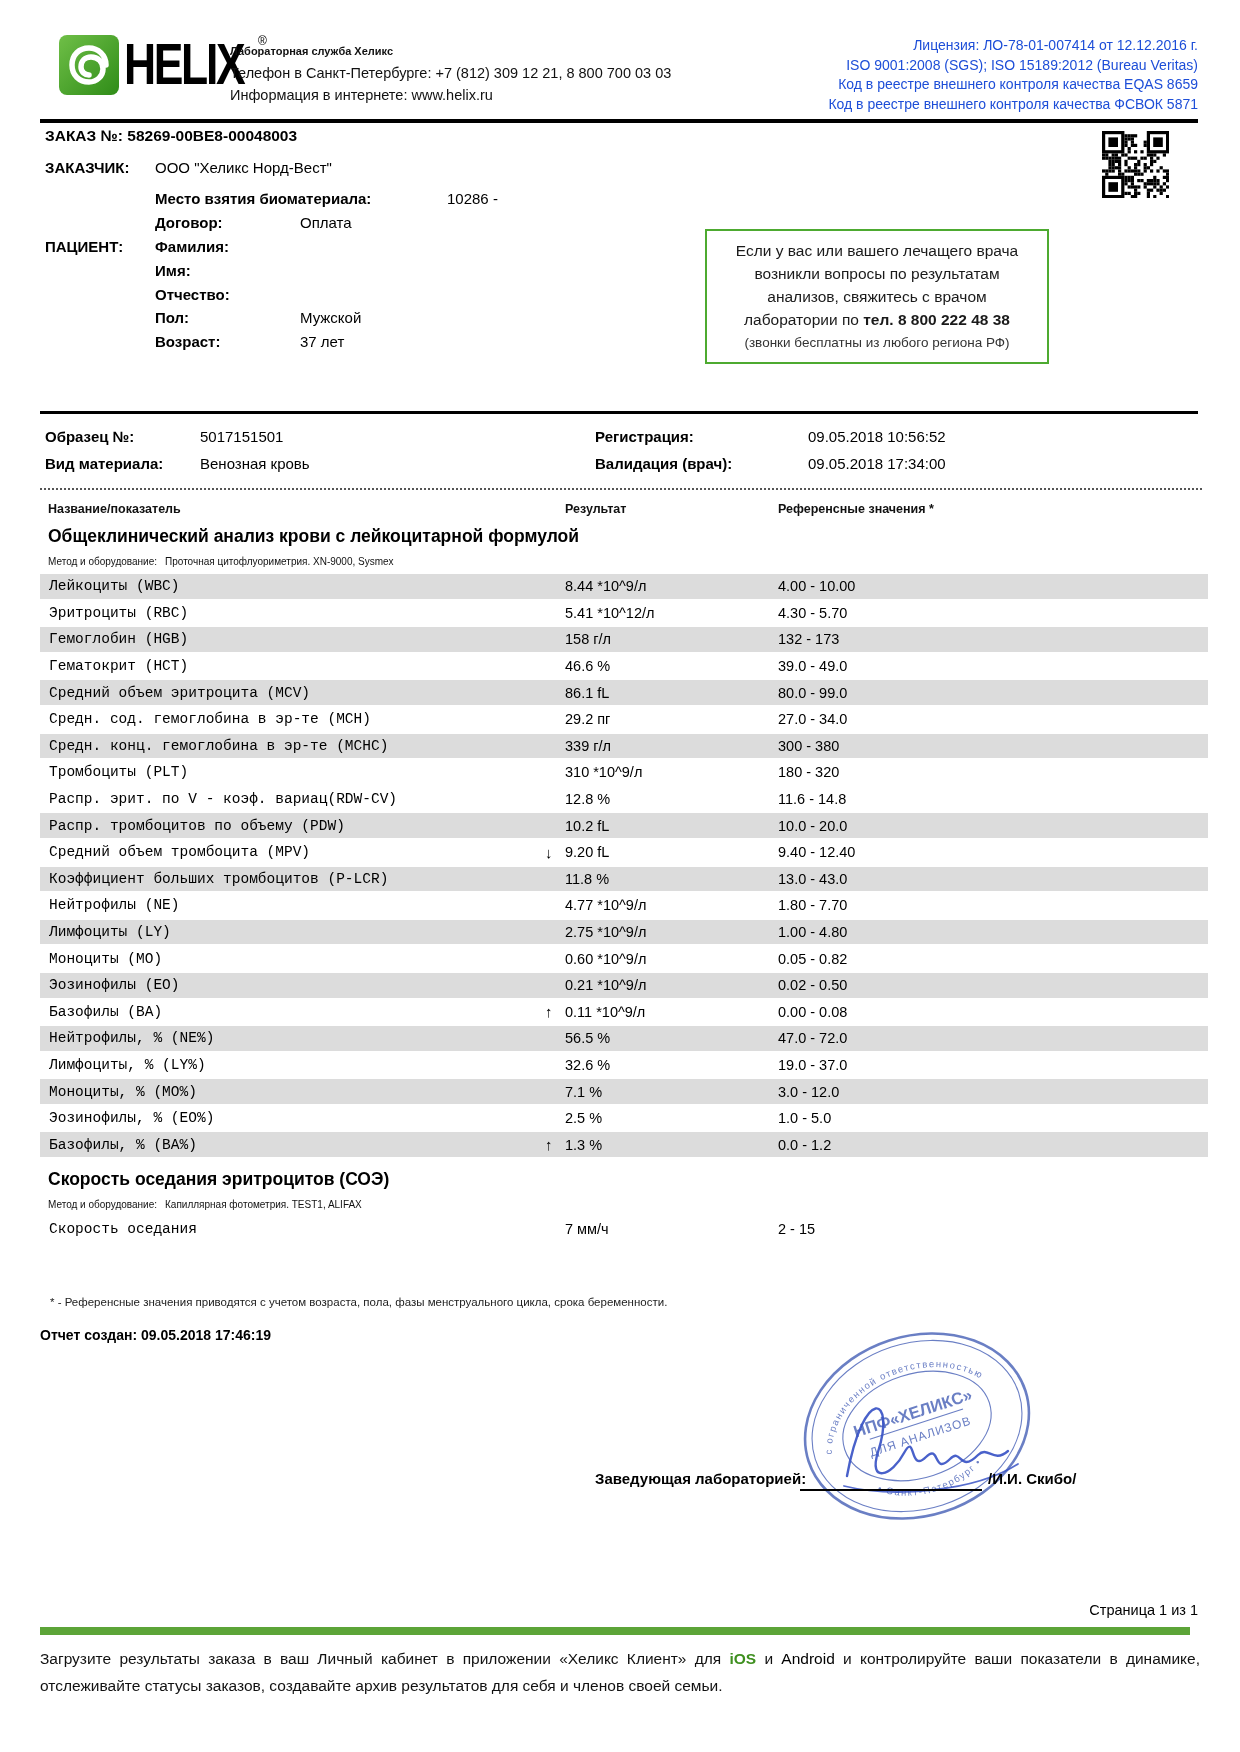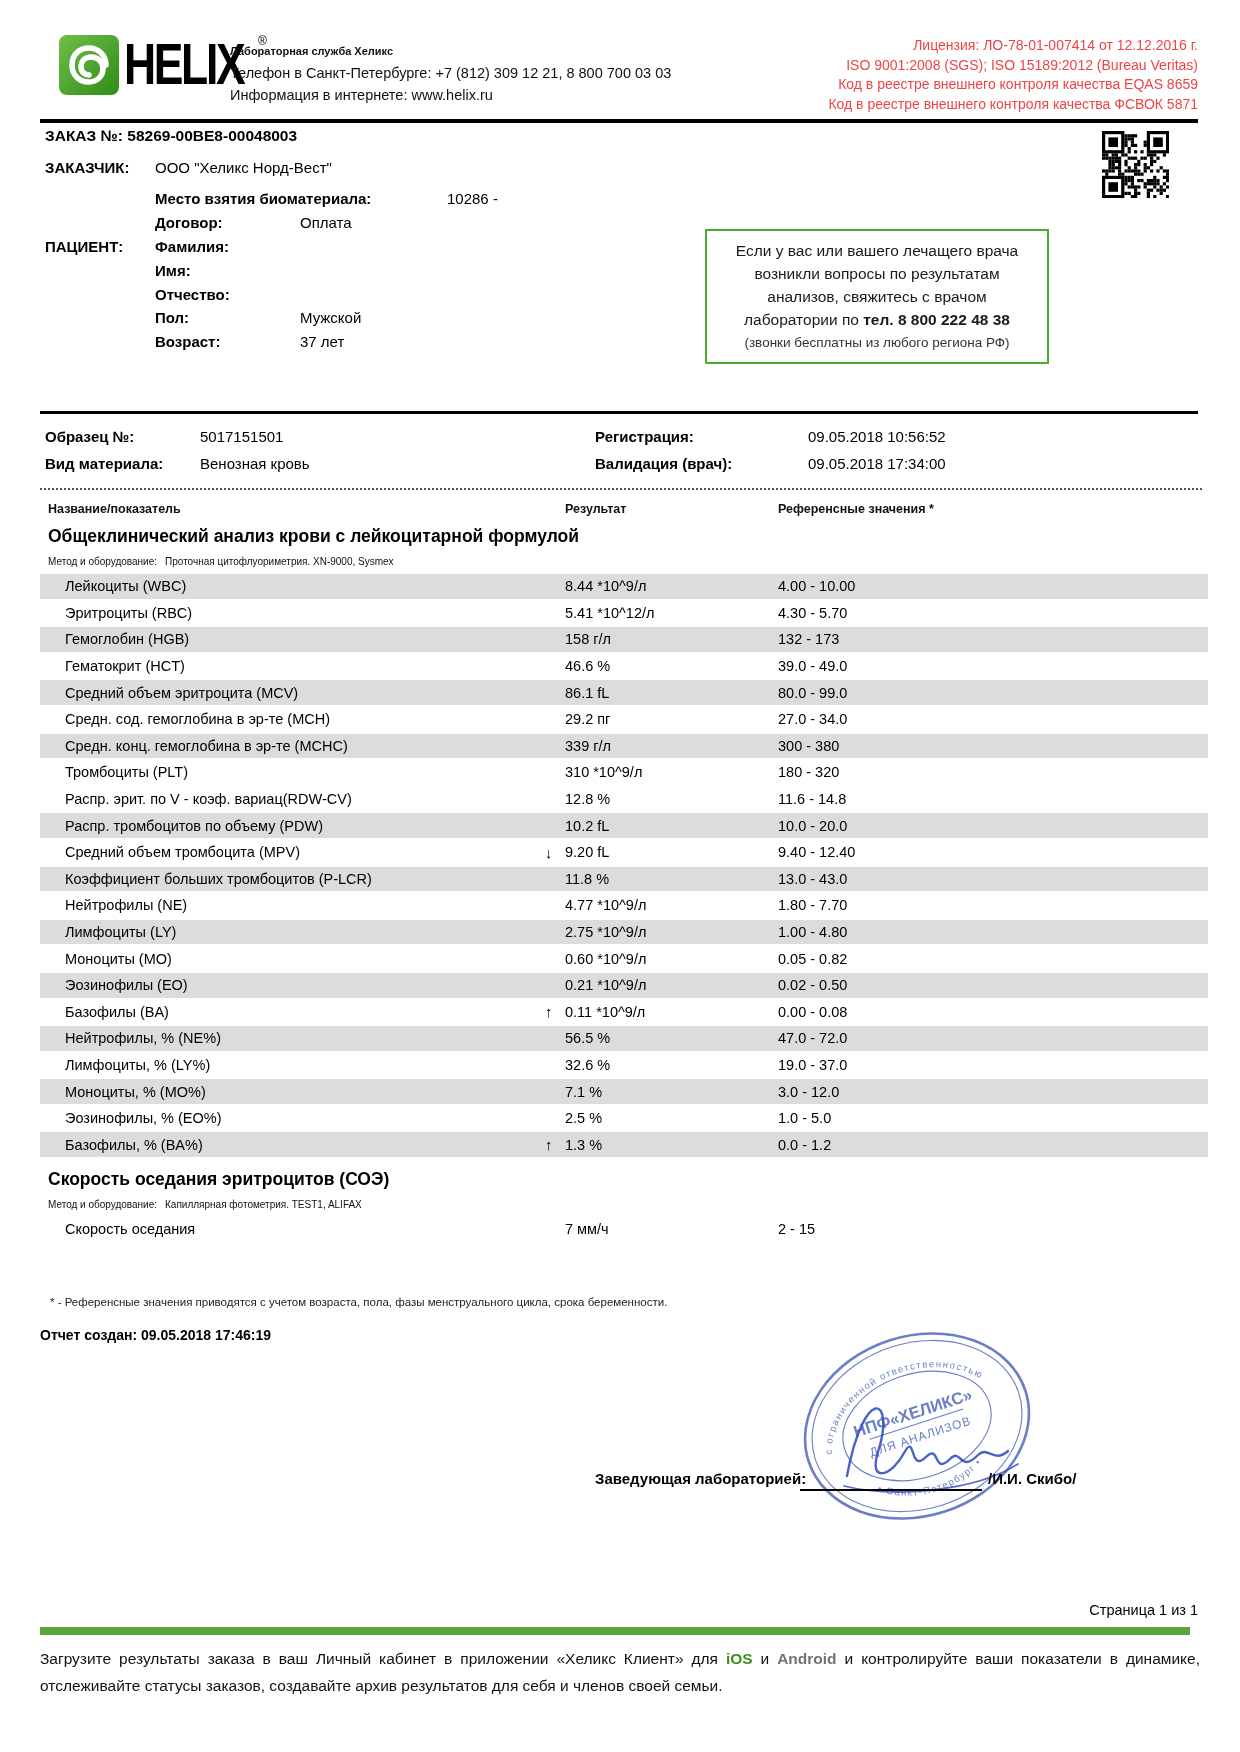--- a/index.html
+++ b/index.html
@@ -7,21 +7,21 @@
         font-family:"Liberation Sans",sans-serif;color:#000;}
   .abs{position:absolute;}
   .b{font-weight:700;}
   
   .logo-box{left:58px;top:34px;}
   .logo-word{left:124px;top:30px;font-size:57px;font-weight:700;letter-spacing:-3px;
              transform:scale(.78,1.02);transform-origin:top left;}
   .logo-reg{left:258px;top:34px;font-size:12px;}
   .h-left{left:230px;top:40px;font-size:14.5px;line-height:22px;color:#111;}
   .h-left .company{font-size:11px;font-weight:700;}
-  .h-right{right:42px;top:36px;text-align:right;font-size:14px;line-height:19.5px;color:#ef4444;}
+  .h-right{right:42px;top:36px;text-align:right;font-size:14px;line-height:19.5px;color:#1d4ed8;}
   .hr1{left:40px;top:119px;width:1158px;height:4px;background:#000;}
   .hr2{left:40px;top:411px;width:1158px;height:3px;background:#000;}
   .dotted{left:40px;top:488px;width:1162px;border-top:2px dotted #555;height:0;}
   
   .fs15{font-size:15px;}
   .order-line{left:45px;top:127px;font-size:15.5px;font-weight:700;}
   .qr-wrap{left:1102px;top:131px;}
   .info-box{left:705px;top:229px;width:340px;height:131px;border:2px solid #4daa30;
             display:flex;flex-direction:column;justify-content:center;text-align:center;
             font-size:15.5px;line-height:23px;color:#1a1a1a;}
@@ -31,38 +31,38 @@
   .cols{display:flex;font-size:12.5px;font-weight:700;color:#111;}
   .cols .n{width:525px;padding-left:8px;box-sizing:border-box;}
   .cols .r{width:213px;}
   .sec-title{margin-top:10px;padding-left:8px;font-size:17.5px;font-weight:700;}
   .method{margin-top:9px;padding-left:8px;font-size:10px;color:#111;}
   .method .ml{margin-right:8px;}
   .rows{margin-top:7px;}
   .lab-row{display:flex;align-items:center;height:26.6px;box-sizing:border-box;
            border-bottom:2.5px solid #fff;font-size:14.5px;}
   .lab-row.shaded{background:#dcdcdc;}
-  .c-name{width:505px;padding-left:25px;box-sizing:border-box;}
+  .c-name{width:505px;padding-left:9px;box-sizing:border-box;font-family:Liberation Mono, monospace;}
   .c-flag{width:20px;font-size:15px;}
   .c-result{width:213px;}
   .c-ref{flex:1;}
   .footnote{left:50px;top:1296px;font-size:11.5px;color:#222;}
   .report-created{left:40px;top:1327px;font-size:14px;font-weight:700;}
   
   .stamp{left:792px;top:1326px;overflow:visible;}
   .sig-label{left:595px;top:1470px;font-size:15px;font-weight:700;}
   .sig-line{left:800px;top:1471px;width:182px;height:18px;border-bottom:2px solid #000;}
   .sig-name{left:988px;top:1470px;font-size:15px;font-weight:700;}
   
   .page-num{right:42px;top:1602px;font-size:14.5px;}
   .green-bar{left:40px;top:1627px;width:1150px;height:8px;background:#5ca438;}
   .footer-par{left:40px;top:1645px;width:1160px;font-size:15.5px;line-height:27px;
               text-align:justify;color:#111;}
   .link-ios{color:#3e8f1f;font-weight:700;}
-  .link-android{color:#737373;font-weight:700;}
+  .link-android{color:#000000;font-weight:400;}
 </style>
 </head>
 <body>
 
 <div class="page">
 
   <div class="abs logo-box">
     <svg width="62" height="62" viewBox="0 0 62 62">
       <defs>
           <linearGradient id="lg" x1="0" y1="0" x2="1" y2="1">

